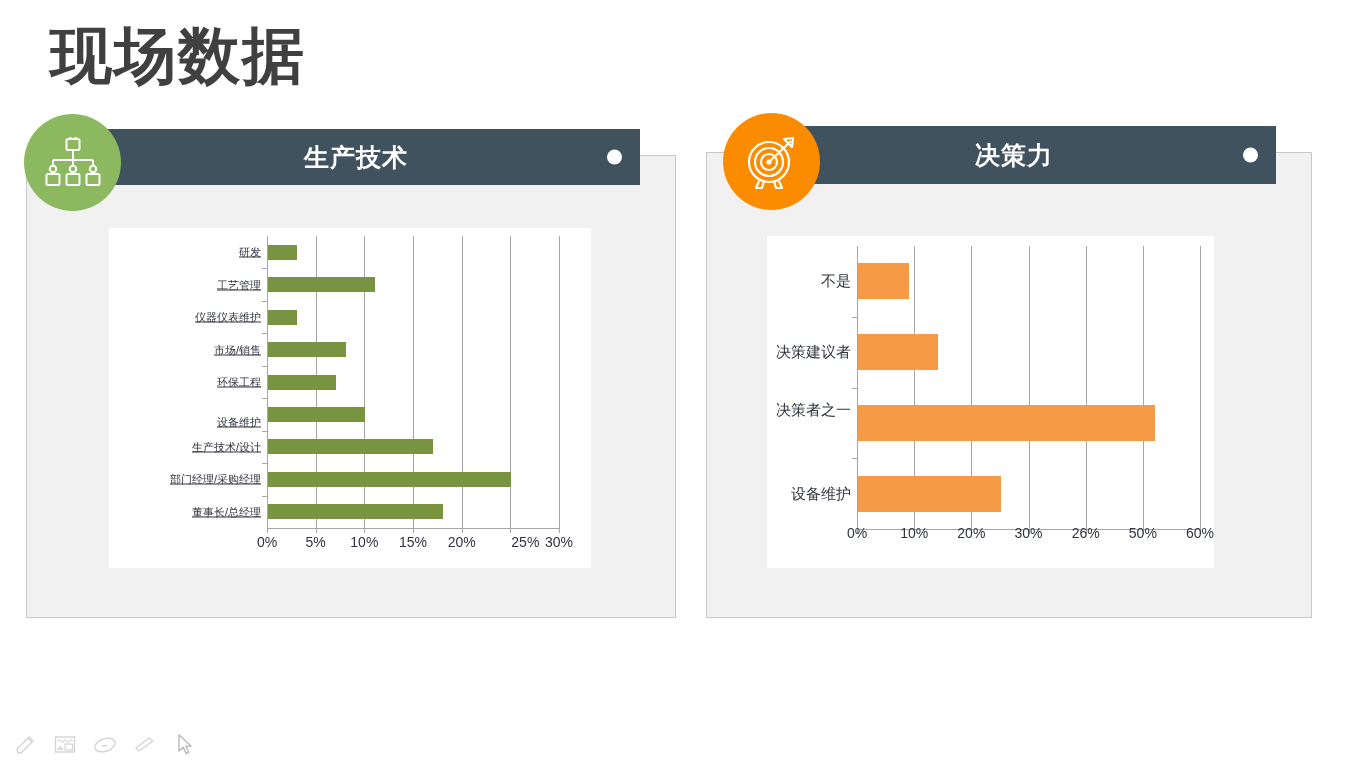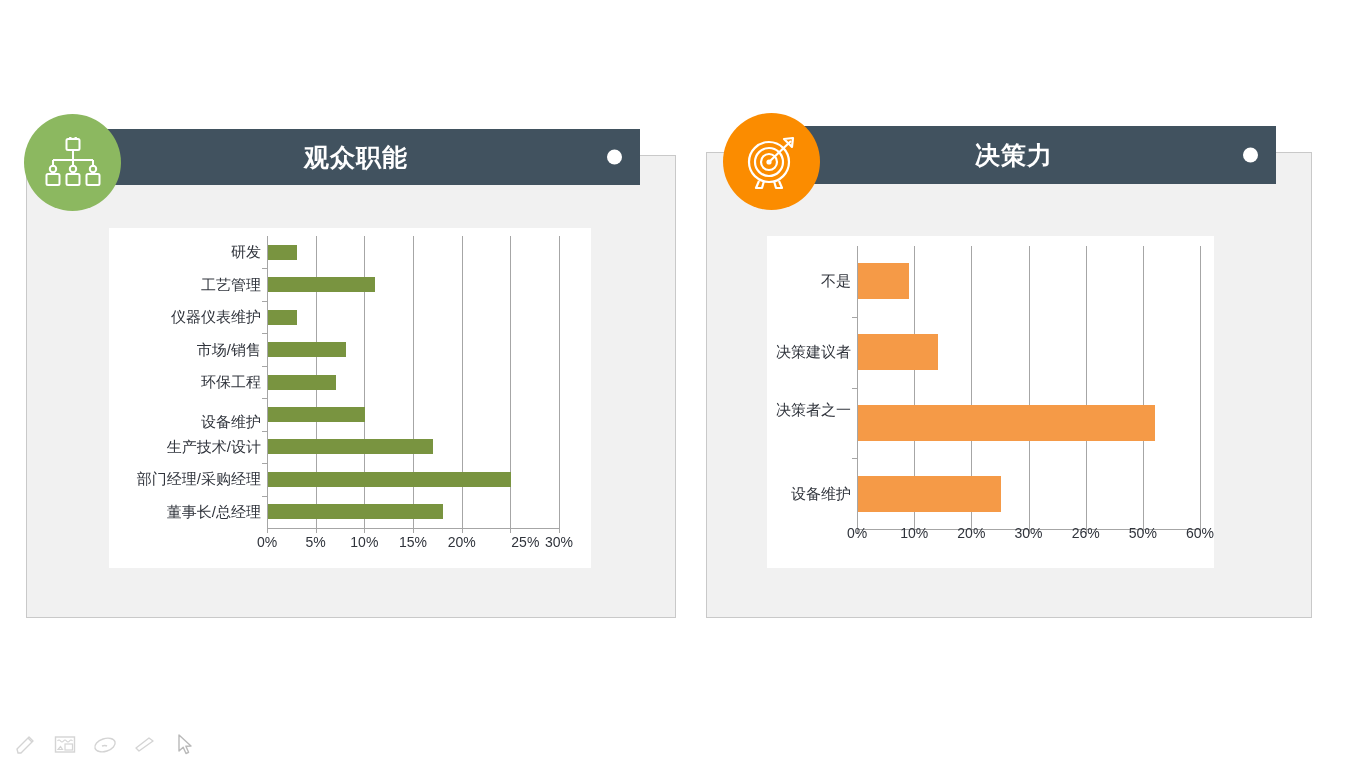--- a/index.html
+++ b/index.html
@@ -58,44 +58,45 @@
   .tick-label{
     position:absolute;color:#30343c;text-align:center;
     transform:translateX(-50%);white-space:nowrap;
   }
   .tick-mark{position:absolute;width:5px;height:1px;background:#a6a6a6;}
   .tick-mark-x{position:absolute;width:1px;height:5px;background:#a6a6a6;}
 
   
   #chart-left{left:109px;top:228px;width:482px;height:340px;}
   #chart-left .plot{left:158px;top:8px;width:292px;height:292px;}
-  #chart-left .cat-label{font-size:15px;width:150px;right:auto;left:-156px;}
+  #chart-left .cat-label{font-size:11px;width:150px;right:auto;left:-156px;text-decoration:underline;}
   #chart-left .tick-label{font-size:14px;top:306px;}
 
   
   #chart-right{left:767px;top:236px;width:447px;height:332px;}
   #chart-right .plot{left:90px;top:10px;width:343px;height:283px;}
   #chart-right .cat-label{font-size:15px;width:88px;right:auto;left:-94px;}
   #chart-right .tick-label{font-size:14px;top:289px;}
 
   
   .inkbar{position:absolute;left:12px;bottom:10px;display:flex;gap:14px;align-items:center;}
   .ink-btn{width:26px;height:26px;display:flex;align-items:center;justify-content:center;}
 </style>
 </head>
 <body>
 
 <div class="slide">
 
+  <div class="slide-title">现场数据</div>
 
   <div class="panel">
     <div class="panel-body" style="left:26px;top:155px;width:650px;height:463px;"></div>
 
     <div class="panel-header" style="left:72px;top:129px;width:568px;height:56px;">
-      <div class="ptitle">观众职能</div>
+      <div class="ptitle">生产技术</div>
       <div class="header-dot"></div>
     </div>
 
     <div class="badge green" style="left:24px;top:114px;">
       <svg width="58" height="52" viewBox="0 0 58 52">
         <rect x="22.5" y="2" width="13" height="11" rx="1.5" fill="none" stroke="#ffffff" stroke-width="2"></rect>
         <circle cx="29" cy="-1.5" r="3.4" fill="none" stroke="#ffffff" stroke-width="2"></circle>
         <line x1="29" y1="13" x2="29" y2="23" stroke="#ffffff" stroke-width="2"></line>
         <path d="M9 23 H49" stroke="#ffffff" stroke-width="2" fill="none"></path>
         <line x1="9" y1="23" x2="9" y2="30" stroke="#ffffff" stroke-width="2"></line>

